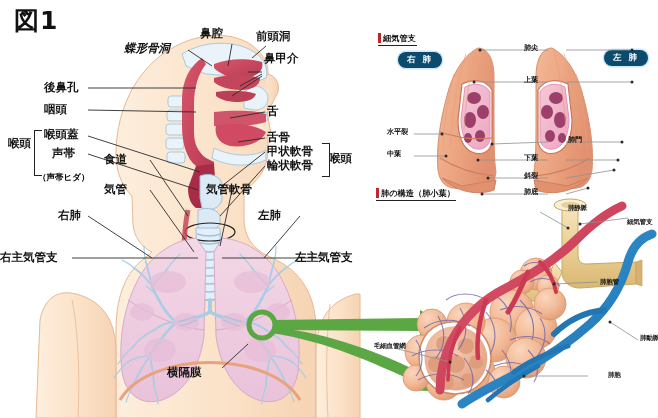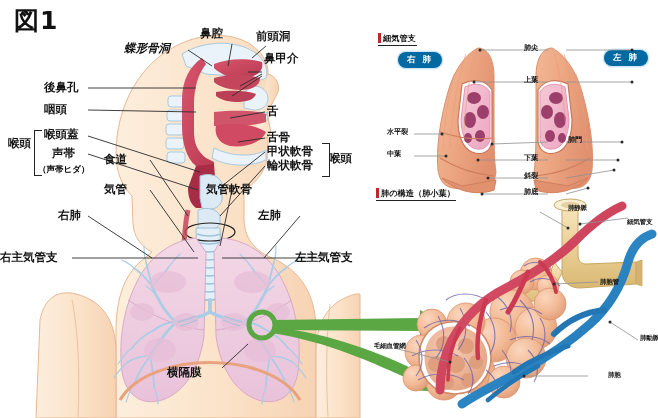--- a/index.html
+++ b/index.html
@@ -41,21 +41,21 @@
     white-space:nowrap;
   }
   .sechead::before{
     content:"";position:absolute;left:0;top:0px;
     width:2.5px;height:10px;background:#c0262c;
   }
 
   
   .badge{
     font-size:8.5px;font-weight:bold;color:#fff;
-    background:#0369a1;
+    background:#0c4a6e;
     border-radius:9px;
     padding:2px 9px;
     letter-spacing:2px;
     white-space:nowrap;
     box-shadow:0 0 0 1.5px #cfe7fb;
   }
 
   
   .bracket{
     border:1.4px solid #222;
@@ -294,21 +294,21 @@
   <div class="abs lbl" style="left:124px;top:42px;font-style:italic;">蝶形骨洞</div>
   <div class="abs lbl" style="left:200px;top:27px;">鼻腔</div>
   <div class="abs lbl" style="left:256px;top:30px;">前頭洞</div>
   <div class="abs lbl" style="left:264px;top:52px;">鼻甲介</div>
   <div class="abs lbl" style="left:44px;top:81px;">後鼻孔</div>
   <div class="abs lbl" style="left:44px;top:103px;">咽頭</div>
   <div class="abs lbl" style="left:267px;top:105px;">舌</div>
   <div class="abs lbl" style="left:44px;top:128px;">喉頭蓋</div>
   <div class="abs lbl" style="left:267px;top:131px;">舌骨</div>
   <div class="abs lbl" style="left:52px;top:147px;">声帯</div>
-  <div class="abs sub" style="left:38px;top:164px;text-align:right;">（声帯ヒダ）</div>
+  <div class="abs sub" style="left:38px;top:172px;text-align:right;">（声帯ヒダ）</div>
   <div class="abs lbl" style="left:267px;top:145px;">甲状軟骨</div>
   <div class="abs lbl" style="left:267px;top:159px;">輪状軟骨</div>
   <div class="abs lbl" style="left:8px;top:137px;">喉頭</div>
   <div class="abs lbl" style="left:329px;top:152px;">喉頭</div>
   <div class="abs lbl" style="left:104px;top:153px;">食道</div>
   <div class="abs lbl" style="left:104px;top:183px;">気管</div>
   <div class="abs lbl" style="left:206px;top:183px;">気管軟骨</div>
   <div class="abs lbl" style="left:58px;top:209px;">右肺</div>
   <div class="abs lbl" style="left:258px;top:209px;">左肺</div>
   <div class="abs lbl" style="left:0px;top:251px;">右主気管支</div>

